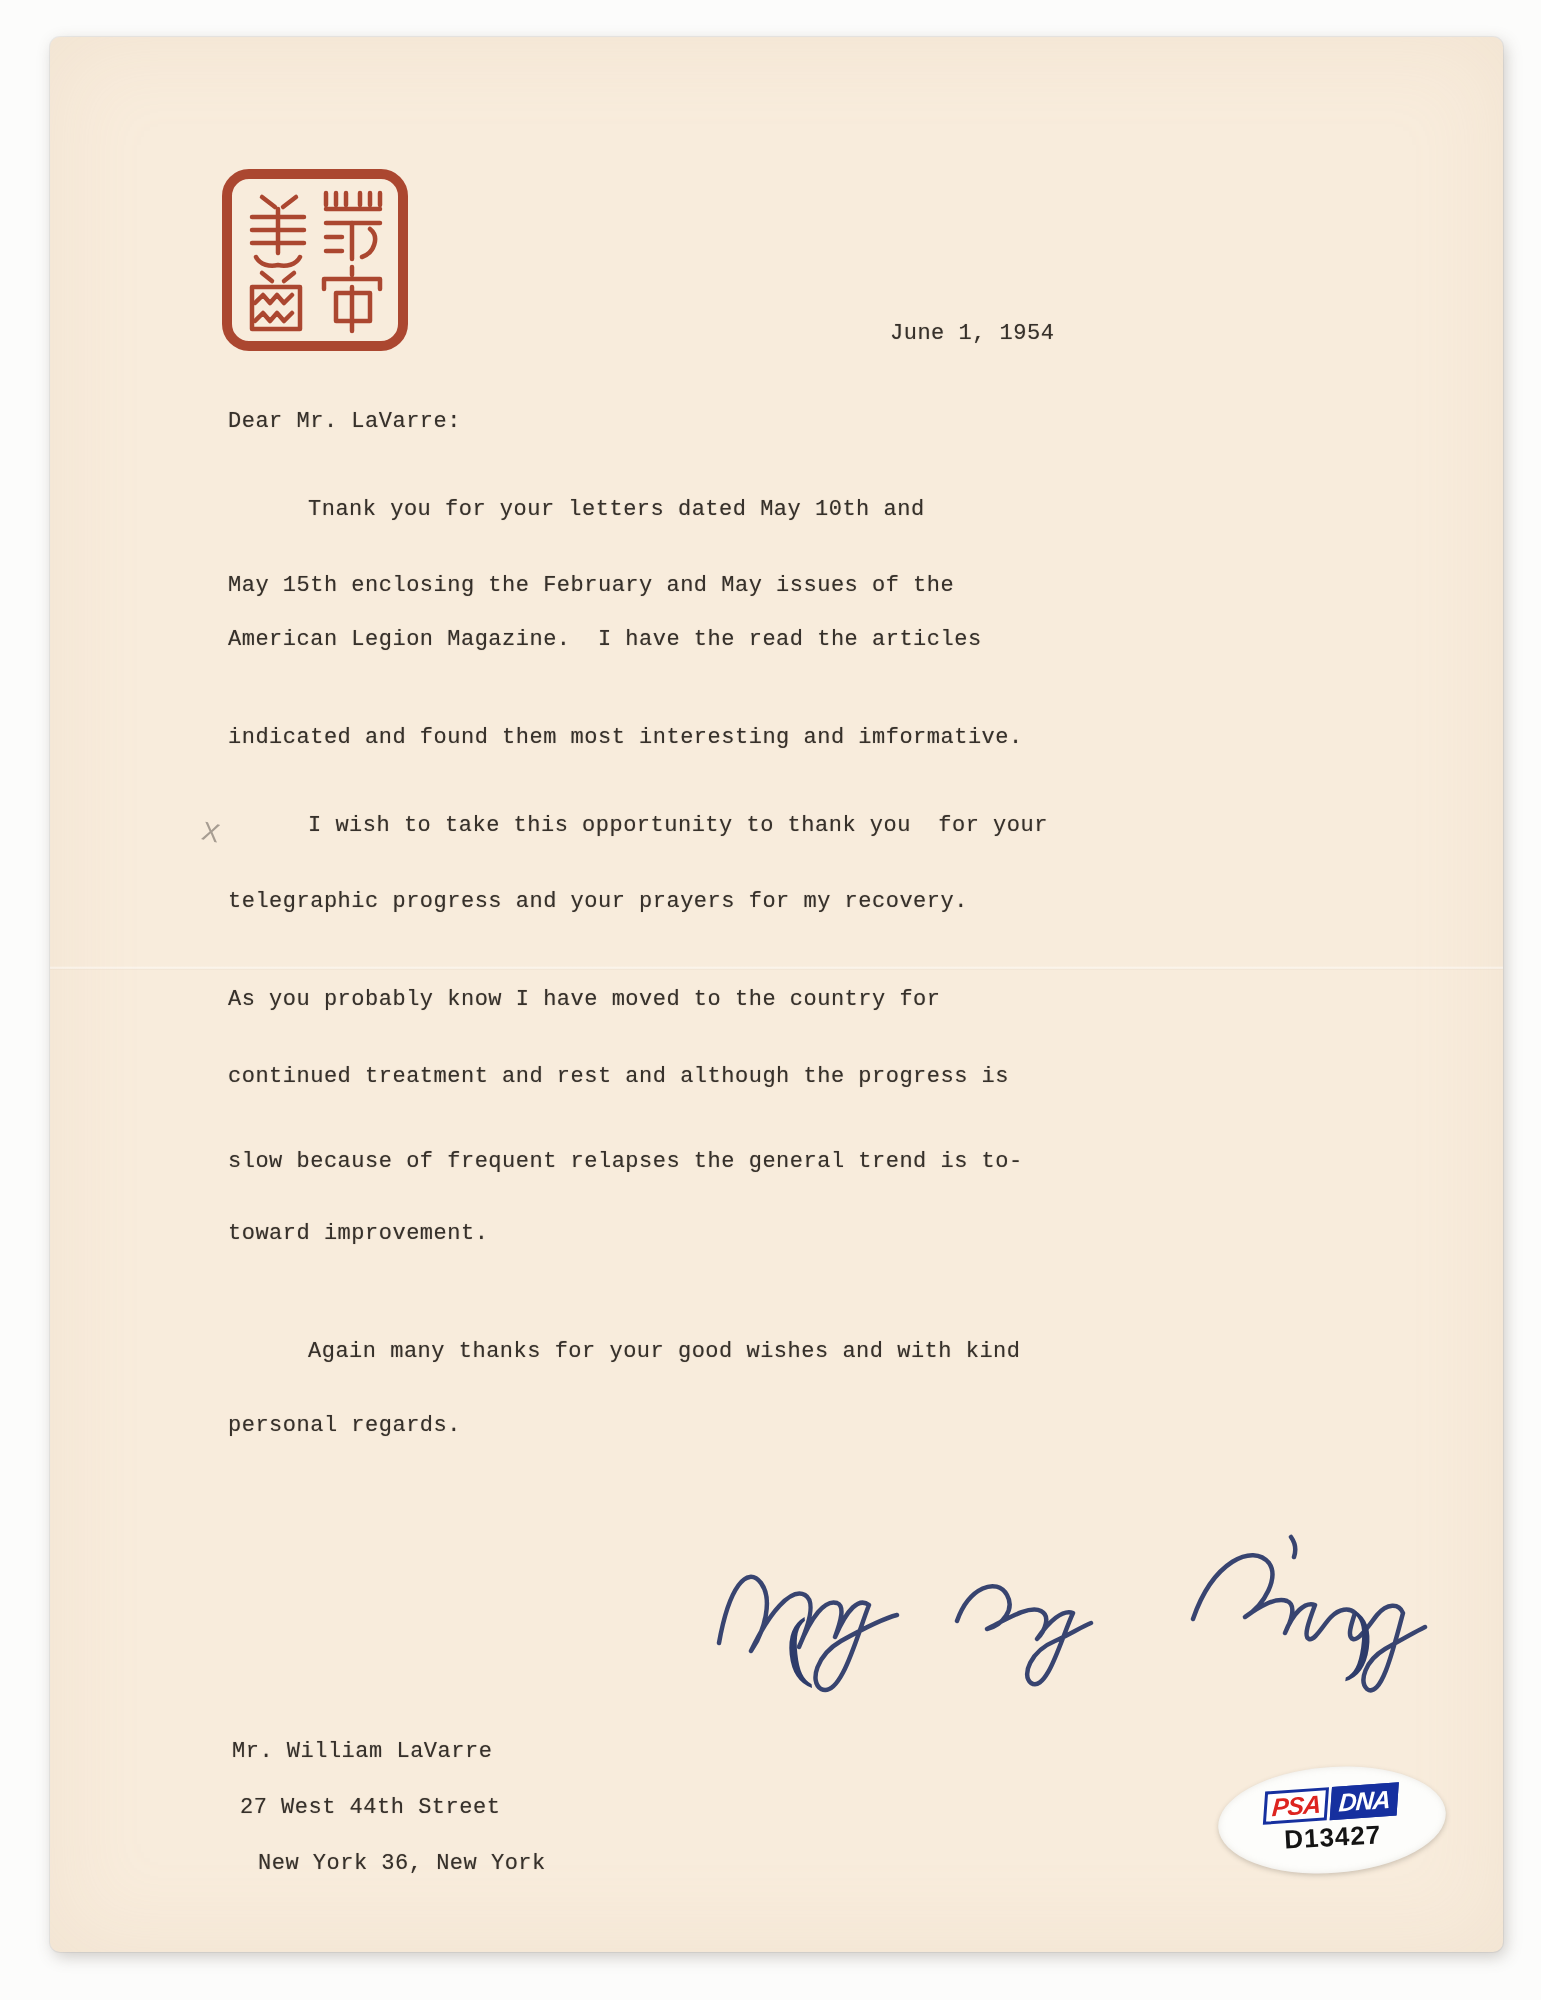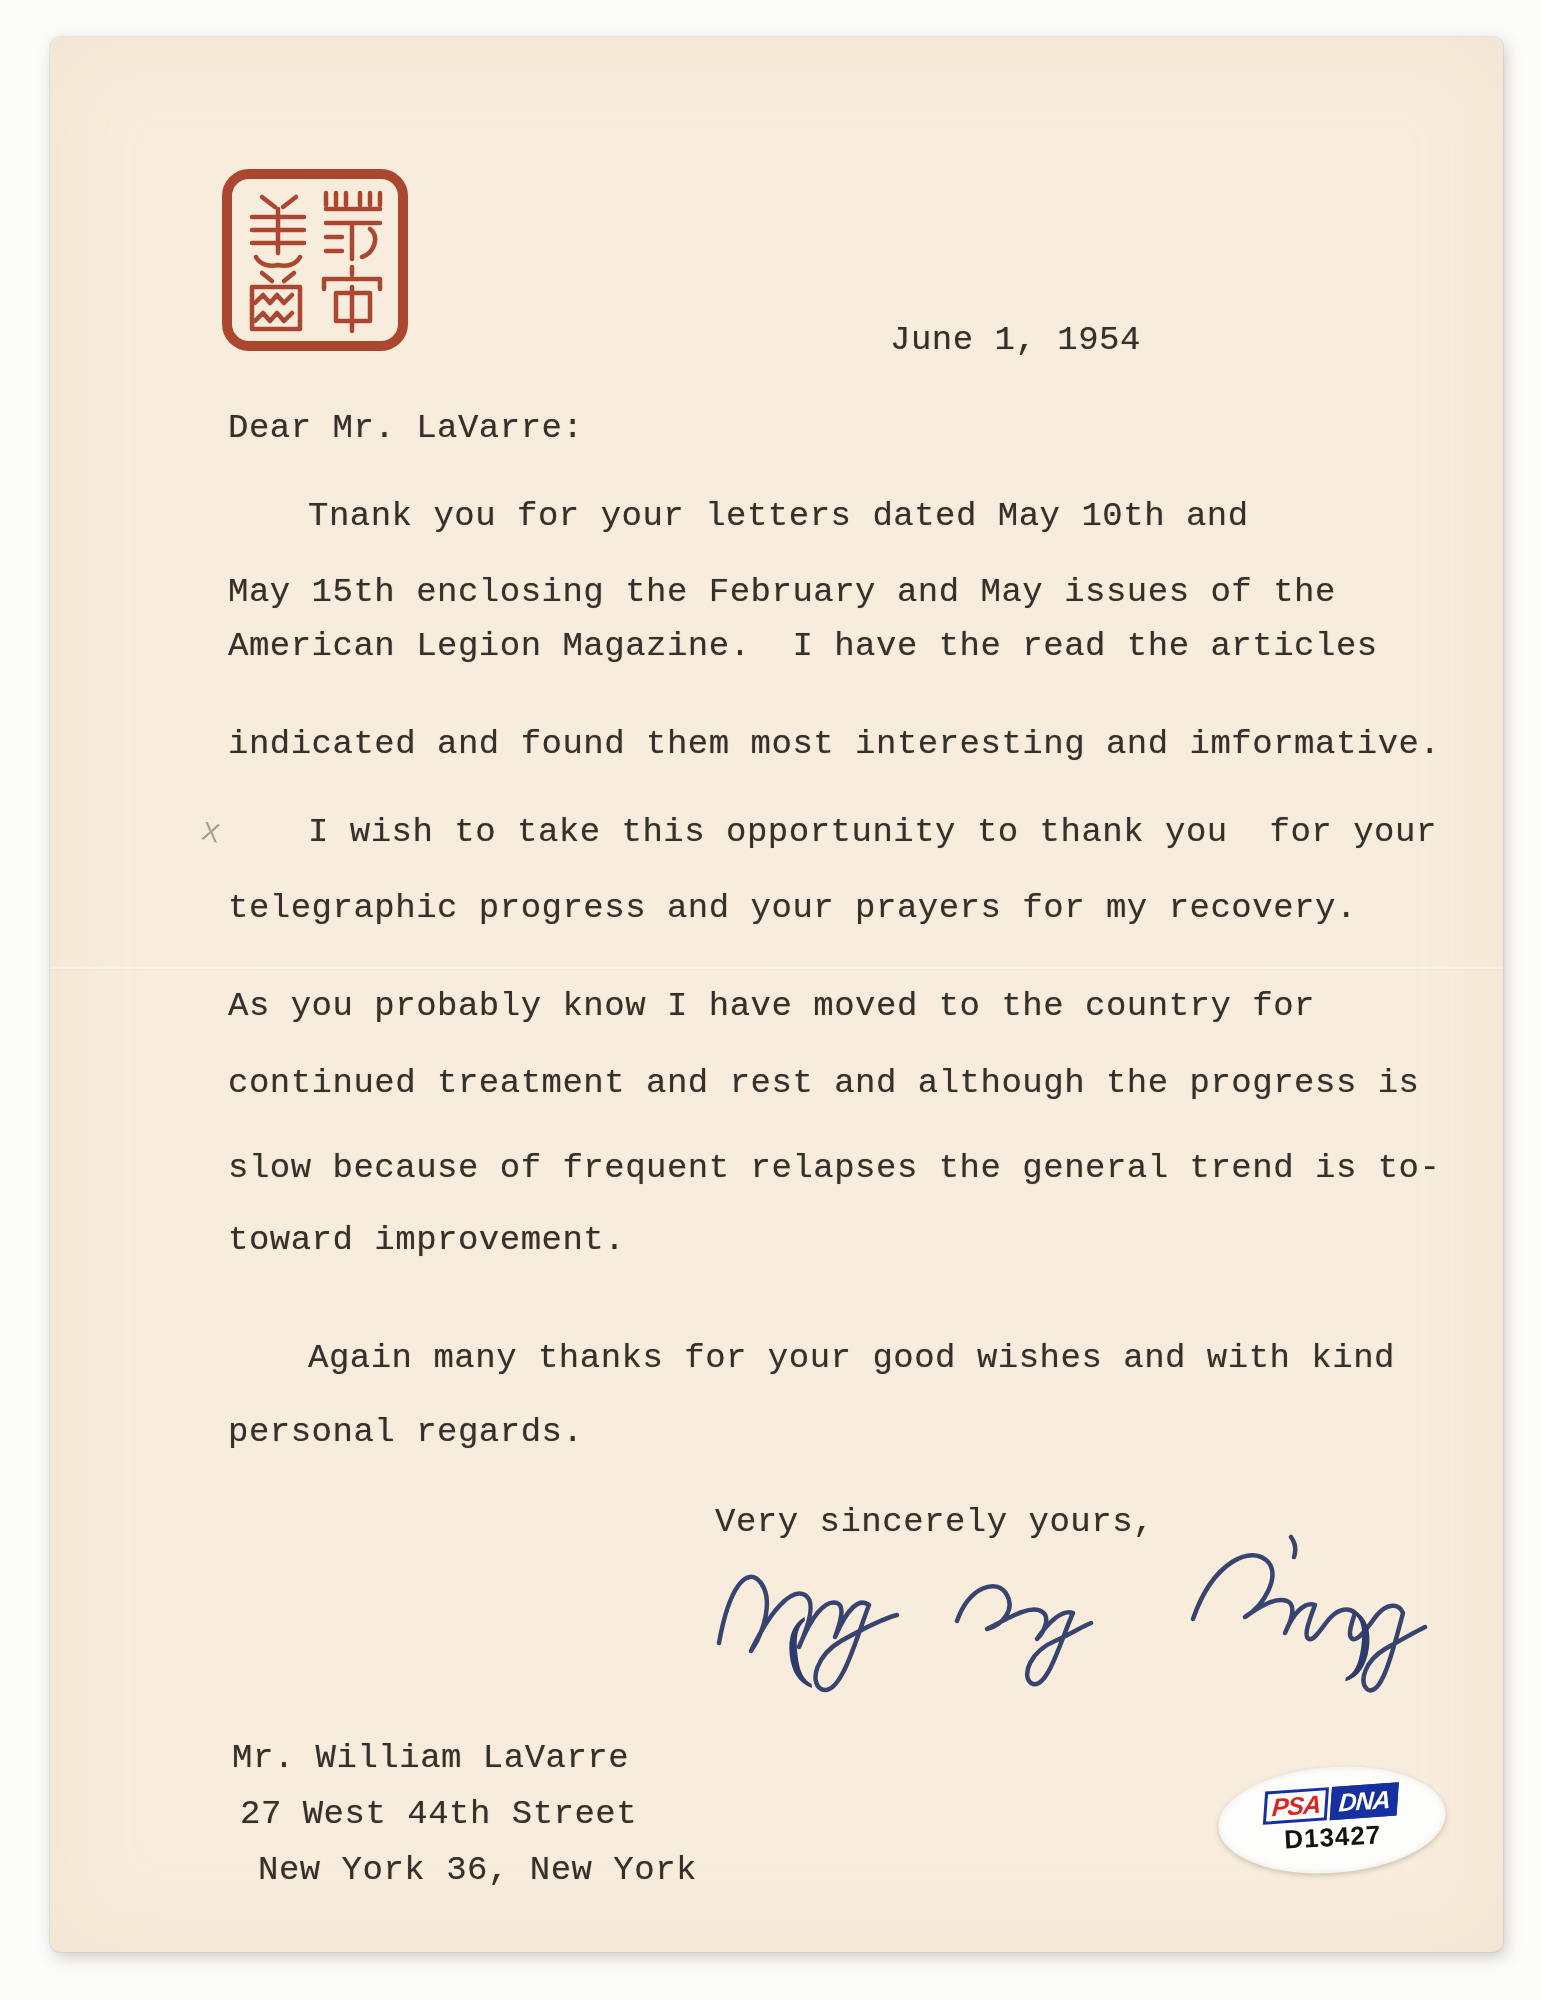--- a/index.html
+++ b/index.html
@@ -5,21 +5,21 @@
   html,body{margin:0;padding:0;background:#fcfcfb;}
   .stage{position:relative;width:1541px;height:2000px;overflow:hidden;
          font-family:"Liberation Mono","DejaVu Sans Mono",monospace;}
   .paper{position:absolute;left:50px;top:37px;width:1453px;height:1915px;
          background:#f8ecdc;border-radius:10px;
          box-shadow:0 0 0 1px rgba(120,110,95,.10), 3px 5px 16px rgba(90,80,70,.28),
                     inset 0 0 90px rgba(214,190,160,.18);}
   .crease{position:absolute;left:0;top:929px;width:100%;height:4px;
           background:linear-gradient(rgba(255,255,255,.0),rgba(255,255,255,.55),rgba(214,190,160,.25));
           pointer-events:none;}
-  .typed{position:absolute;color:#36302a;font-size:34px;letter-spacing:.5px;white-space:pre;
+  .typed{position:absolute;color:#36302a;font-size:22px;letter-spacing:.5px;white-space:pre;
          text-shadow:0 0 1px rgba(54,48,42,.45);}
   .line{left:178px;}
   .line.indent{padding-left:80px;text-align:center;}
   .seal{position:absolute;left:172px;top:132px;width:186px;height:182px;}
   .margin-mark{position:absolute;left:152px;top:780px;color:#a79d92;font-size:26px;
                font-family:"Liberation Sans",sans-serif;transform:rotate(12deg);text-shadow:none;}
   .signature-svg{position:absolute;left:655px;top:1478px;width:800px;height:190px;}
   .paren{position:absolute;color:#2e3c6b;font-family:"DejaVu Serif",serif;font-size:78px;font-weight:400;}
   .paren.open{left:733px;top:1568px;transform:rotate(-6deg);}
   .paren.close{left:1295px;top:1562px;transform:rotate(8deg);}
@@ -91,21 +91,20 @@
         <div class="typed line" style="top: 950px;">As you probably know I have moved to the country for</div>
         <div class="typed line" style="top: 1027px;">continued treatment and rest and although the progress is</div>
         <div class="typed line" style="top: 1106px; margin-top: 6px;">slow because of frequent relapses the general trend is to-</div>
         <div class="typed line" style="top: 1184px;">toward improvement.</div>
         <div class="typed line indent" style="top: 1302px;">Again many thanks for your good wishes and with kind</div>
         <div class="typed line" style="top: 1376px;">personal regards.</div>
       </div>
 
     <div class="margin-mark">X</div>
 
-    <div class="typed" style="left:665px;top:1466px;">Very sincerely yours,</div>
 
     <svg class="signature-svg" viewBox="0 0 800 190" fill="none" stroke="#2e3c6b" stroke-width="4.5" stroke-linecap="round" stroke-linejoin="round" opacity="0.95">
       <path d="M14,128 C24,72 42,50 56,68 C68,84 60,116 46,136 C64,98 86,72 100,80 C112,87 102,114 94,132 C106,102 120,84 132,88 C140,91 136,106 130,122 C142,94 154,82 164,90 C152,120 136,184 116,174 C104,166 112,140 136,126 C154,116 176,104 192,100"></path>
       <path d="M252,106 C264,72 292,62 302,80 C310,94 298,110 282,114 C302,104 324,90 336,96 C346,101 340,116 332,124 C344,106 358,94 368,98 C356,124 342,178 326,168 C316,160 326,136 350,126 C364,120 376,112 386,108"></path>
       <path d="M586,22 c5,7 5,14 3,20"></path>
       <path d="M488,104 C508,46 548,28 564,48 C574,62 560,90 540,102 C554,92 570,82 582,86 C592,90 586,106 580,118 C588,98 600,86 610,90 C604,106 598,122 604,124 C610,126 618,110 626,102 C634,94 644,92 650,98 C646,110 642,122 648,124 C654,126 664,110 672,100 C682,88 694,88 698,98 C688,136 676,184 662,174 C654,166 660,146 680,134 C694,126 708,118 720,112"></path>
     </svg>
 
     <span class="paren open">(</span>
     <span class="paren close">)</span>

